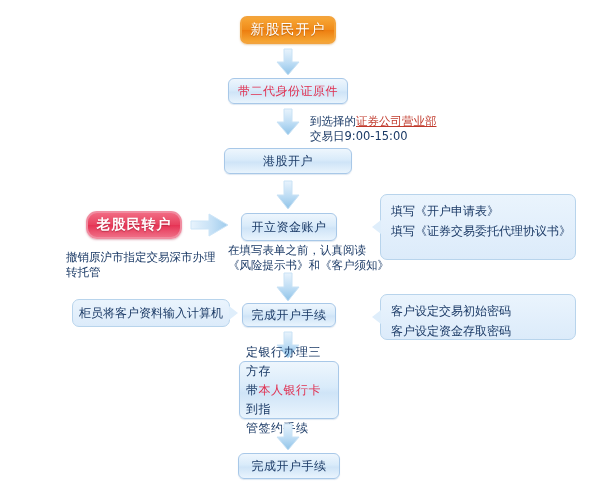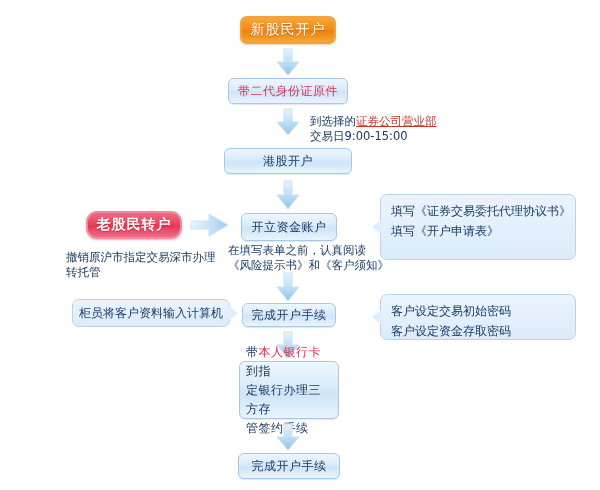--- a/index.html
+++ b/index.html
@@ -224,22 +224,22 @@
     <span class="txt">开立资金账户</span>
   </div>
 
   <div class="note" style="left:228px; top:243px; width:170px;">
     <div>在填写表单之前，认真阅读</div>
     <div>《风险提示书》和《客户须知》</div>
   </div>
 
   <div class="callout" style="left:380px; top:194px; width:196px; height:66px;">
     <span class="tail-l"></span>
+    <div class="line">填写《开户申请表》</div>
     <div class="line">填写《证券交易委托代理协议书》</div>
-    <div class="line">填写《开户申请表》</div>
   </div>
 
   <svg class="arrow-down" style="left:273px; top:272px;" width="30" height="32" viewBox="0 0 30 32">
     <path d="M11 1 L19 1 L19 15 L26 15 L15 29 L4 15 L11 15 Z" fill="url(#ag1)" stroke="#c9e2f5" stroke-width="1"></path>
   </svg>
 
   <div class="callout" style="left:72px; top:299px; width:158px; height:28px; display:flex; align-items:center; justify-content:center;">
     <span class="tail-r"></span>
     <div class="line">柜员将客户资料输入计算机</div>
   </div>
@@ -253,22 +253,22 @@
     <div class="line">客户设定交易初始密码</div>
     <div class="line">客户设定资金存取密码</div>
   </div>
 
   <svg class="arrow-down" style="left:273px; top:331px;" width="30" height="30" viewBox="0 0 30 30">
     <path d="M11 1 L19 1 L19 14 L26 14 L15 27 L4 14 L11 14 Z" fill="url(#ag1)" stroke="#c9e2f5" stroke-width="1"></path>
   </svg>
 
   <div class="node" style="left:239px; top:361px; width:100px; height:58px; align-items:center;">
     <div class="txt" style="text-align:left; line-height:19px;">
+      <div>定银行办理三方存</div>
       <div><span>带</span><span class="red">本人银行卡</span><span>到指</span></div>
-      <div>定银行办理三方存</div>
       <div>管签约手续</div>
     </div>
   </div>
 
   <svg class="arrow-down" style="left:273px; top:423px;" width="30" height="30" viewBox="0 0 30 30">
     <path d="M11 1 L19 1 L19 14 L26 14 L15 27 L4 14 L11 14 Z" fill="url(#ag1)" stroke="#c9e2f5" stroke-width="1"></path>
   </svg>
 
   <div class="node" style="left:238px; top:453px; width:102px; height:26px;">
     <span class="txt">完成开户手续</span>

